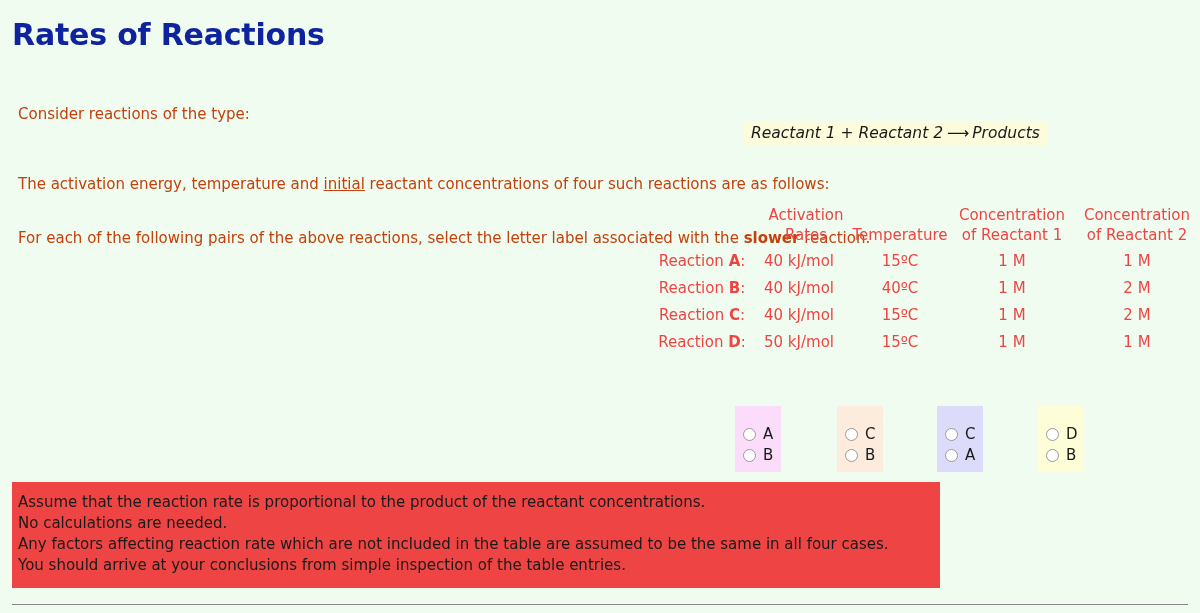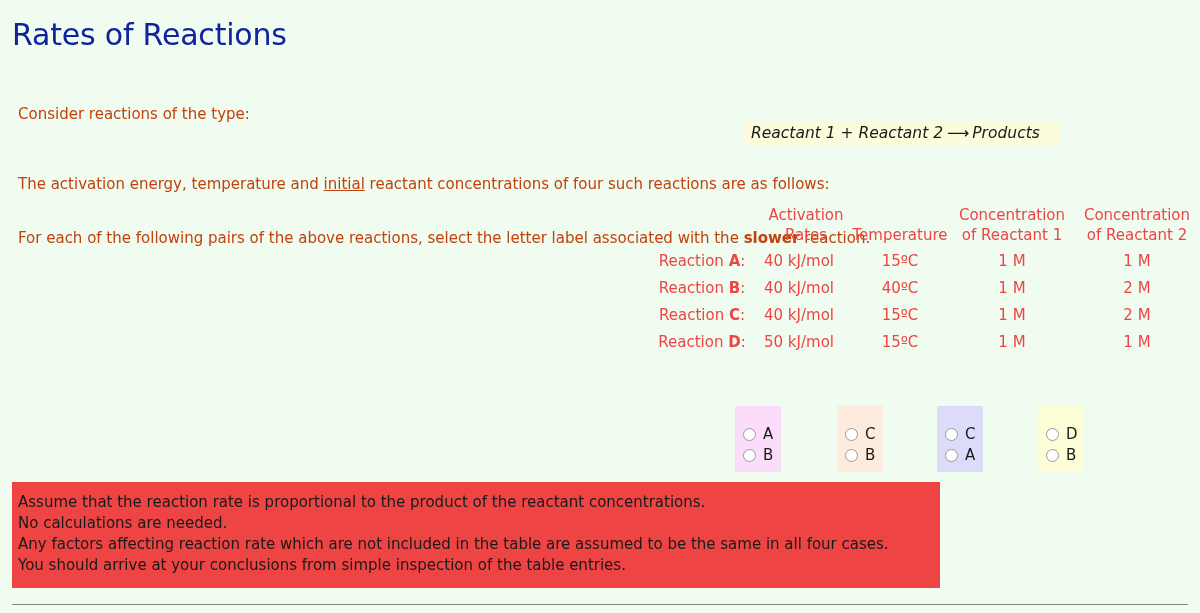--- a/index.html
+++ b/index.html
@@ -20,21 +20,21 @@
     position: relative;
     width: 1200px;
     height: 613px;
     box-sizing: border-box;
     padding: 0 12px;
   }
   h1.title {
     margin: 0;
     padding: 18px 0 0 0;
     font-size: 30px;
-    font-weight: normal;
+    font-weight: bold;
     color: #10239e;
     letter-spacing: -0.2px;
     line-height: 1.1;
   }
   .para {
     margin: 6px;
     font-size: 15px;
     line-height: 1.3;
     color: #c2410c;
   }
@@ -47,21 +47,21 @@
 
   
   .equation-row {
     position: absolute;
     left: 744px;
     top: 121px;
   }
   .equation-box {
     display: inline-block;
     background: #fcfcdc;
-    padding: 3px 20px 4px 7px;
+    padding: 3px 7px 4px 7px;
     font-style: italic;
     font-size: 15.5px;
     color: #1a1a1a;
     white-space: nowrap;
   }
   .arrow {
     font-style: normal;
     padding: 0 4px;
     letter-spacing: -1px;
   }

